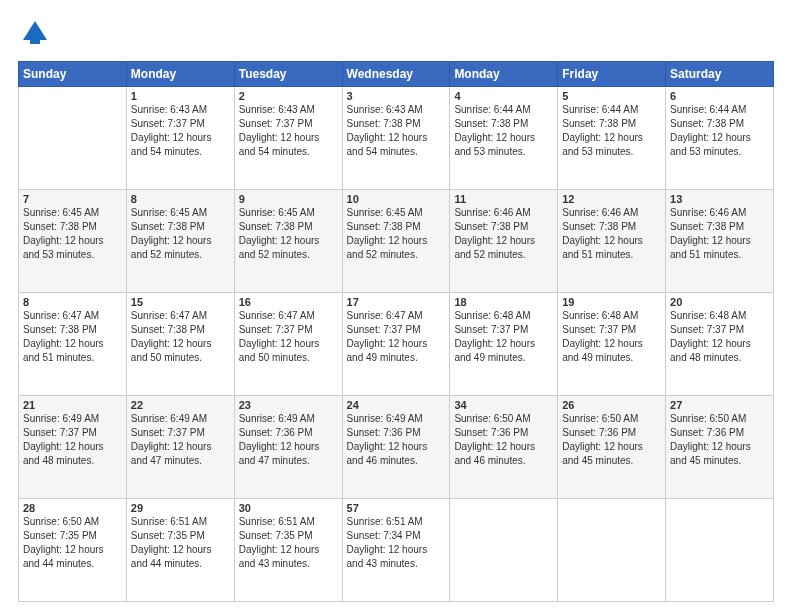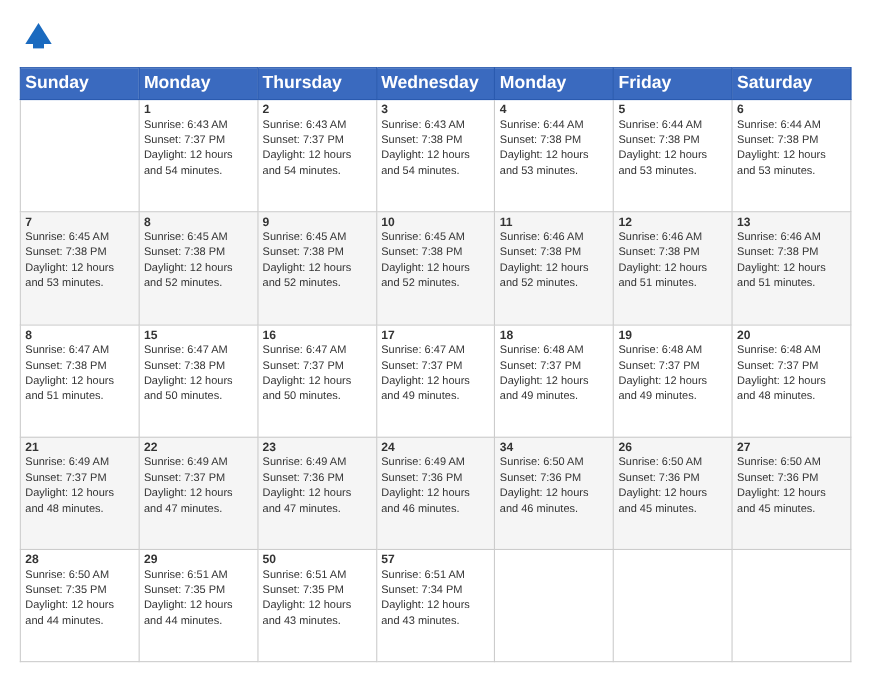--- a/index.html
+++ b/index.html
@@ -56,21 +56,21 @@
     .calendar {
       flex: 1;
       border: 1px solid #ccc;
       border-collapse: collapse;
       width: 100%;
       table-layout: fixed;
     }
     .calendar th {
       background: #3a6abf;
       color: #fff;
-      font-size: 16px;
+      font-size: 12px;
       font-weight: bold;
       padding: 5px 4px;
       text-align: left;
       border: 1px solid #2a5aaf;
     }
     .calendar td {
       vertical-align: top;
       border: 1px solid #ccc;
       padding: 3px 4px;
       font-size: 9.5px;
@@ -119,21 +119,21 @@
       <div class="month-year"></div>
       <div class="location"></div>
     </div>
   </div>
 
   <table class="calendar">
     <thead>
       <tr>
       <th>Sunday</th>
           <th>Monday</th>
-          <th>Thursday</th>
+          <th>Tuesday</th>
           <th>Wednesday</th>
           <th>Monday</th>
           <th>Friday</th>
           <th>Saturday</th>
         </tr>
     </thead>
     <tbody id="calendar-body">
     <tr>
           <td class="empty-cell"></td>
           <td>
@@ -370,21 +370,21 @@
           </td>
           <td>
             <span class="day-number">29</span>
           <div class="day-info">
             <span>Sunrise: 6:51 AM</span><br>
             <span>Sunset: 7:35 PM</span><br>
             <span>Daylight: 12 hours and 44 minutes.</span>
           </div>
           </td>
           <td>
-            <span class="day-number">50</span>
+            <span class="day-number">30</span>
           <div class="day-info">
             <span>Sunrise: 6:51 AM</span><br>
             <span>Sunset: 7:35 PM</span><br>
             <span>Daylight: 12 hours and 43 minutes.</span>
           </div>
           </td>
           <td>
             <span class="day-number">57</span>
           <div class="day-info">
             <span>Sunrise: 6:51 AM</span><br>

